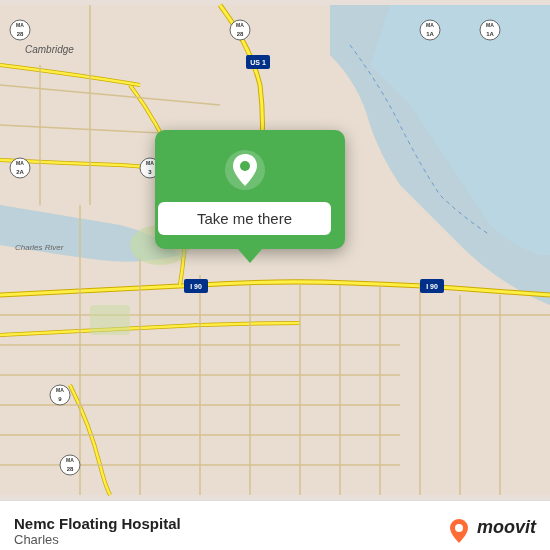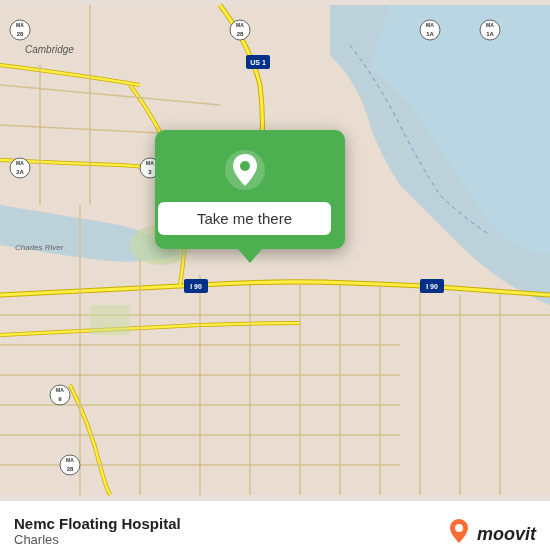--- a/index.html
+++ b/index.html
@@ -95,21 +95,21 @@
       color: #222;
     }
 
     #location-city {
       font-size: 13px;
       color: #555;
     }
 
     #moovit-logo {
       display: flex;
-      align-items: flex-end;
+      align-items: flex-start;
       gap: 4px;
     }
 
     #moovit-pin {
       width: 28px;
       height: 28px;
     }
 
     #moovit-text {
       font-size: 18px;

